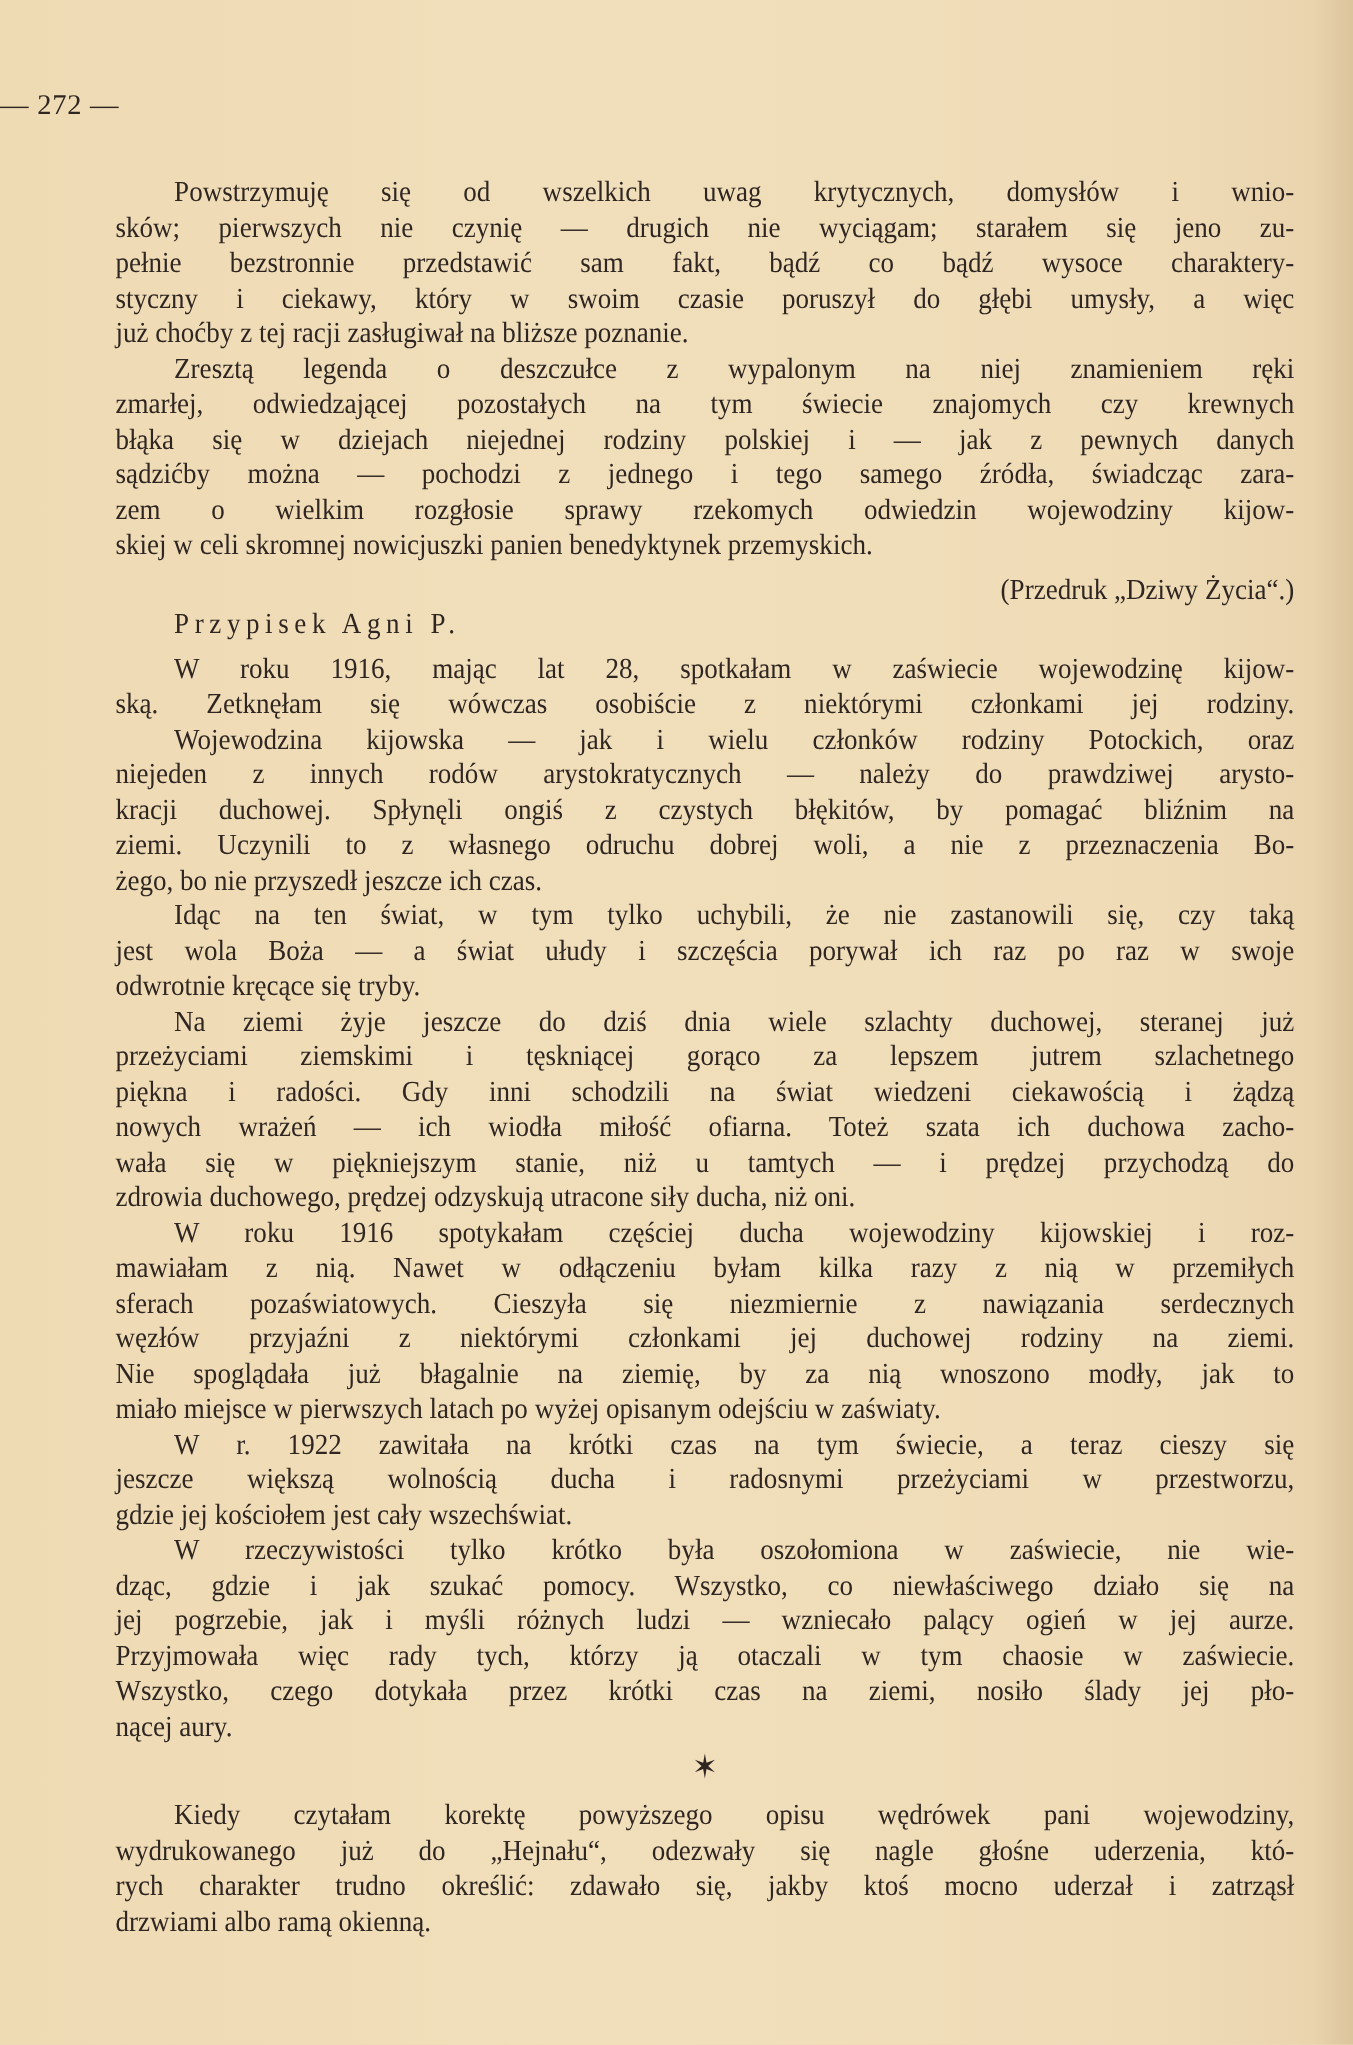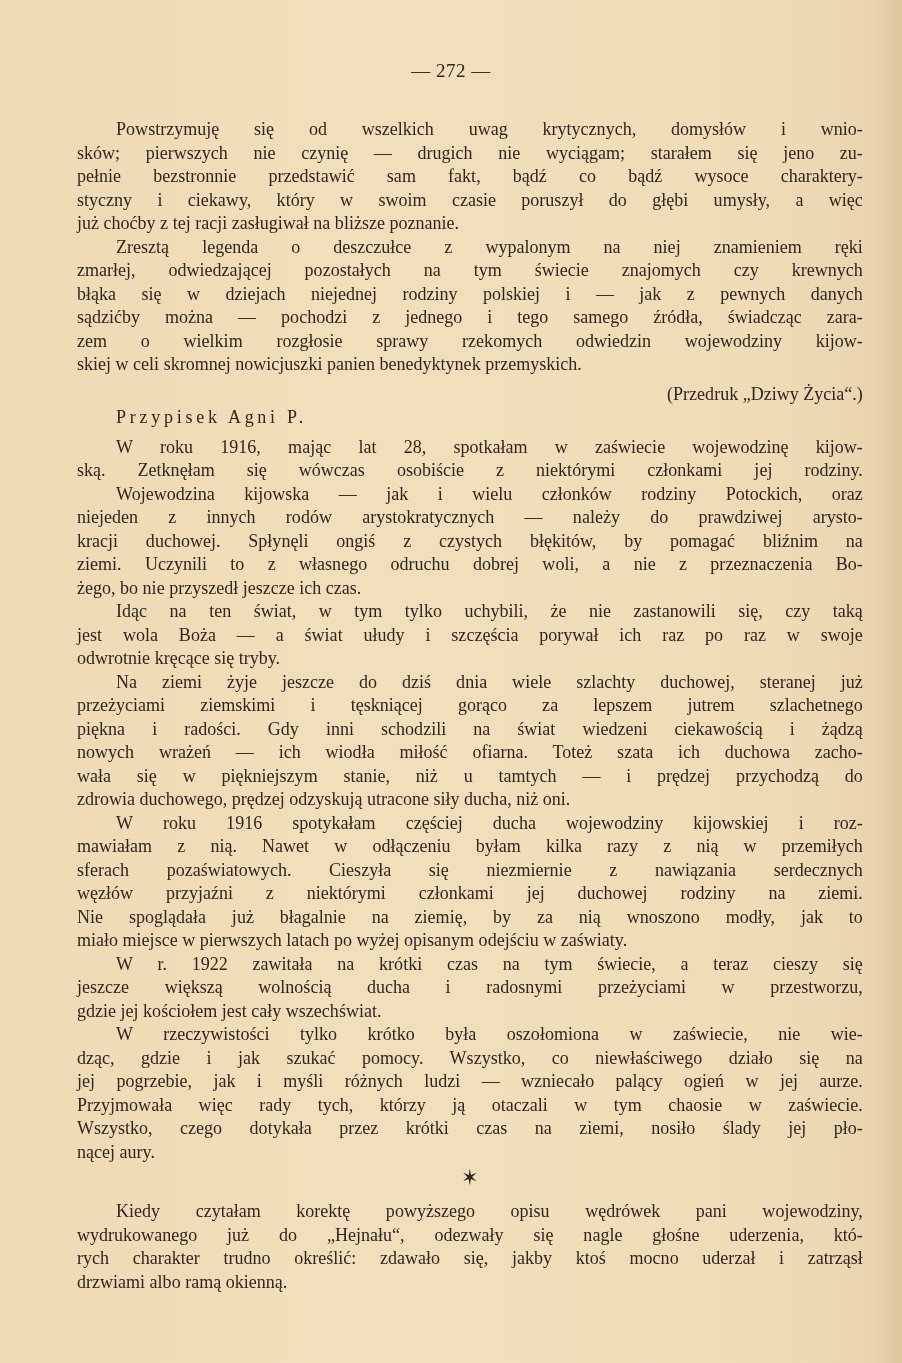--- a/index.html
+++ b/index.html
@@ -6,21 +6,21 @@
   body {
     width: 902px; height: 1363px; overflow: hidden;
     background: #eedbb6;
     background-image: linear-gradient(90deg, #eedab3 0%, #f1dfbb 40%, #efdcb7 85%, #e9d4ae 97%, #dcc49c 100%);
     color: #2f2622;
     font-family: "Liberation Serif", serif;
     position: relative;
   }
   .page-number {
     position: absolute; top: 60px; left: 0; width: 902px;
-    text-align: center; font-size: 19px; letter-spacing: 0.5px;
+    text-align: left; font-size: 19px; letter-spacing: 0.5px;
   }
   .text-block {
     position: absolute; left: 77px; top: 117px; width: 786px;
     font-size: 19.4px; line-height: 23.5px;
     transform: scaleX(0.93); transform-origin: left top;
     width: 845px;
   }
   .line { white-space: nowrap; text-align: justify; text-align-last: justify; height: 23.5px; }
   .line.last { text-align-last: left; }
   .line.indent { padding-left: 42px; }

